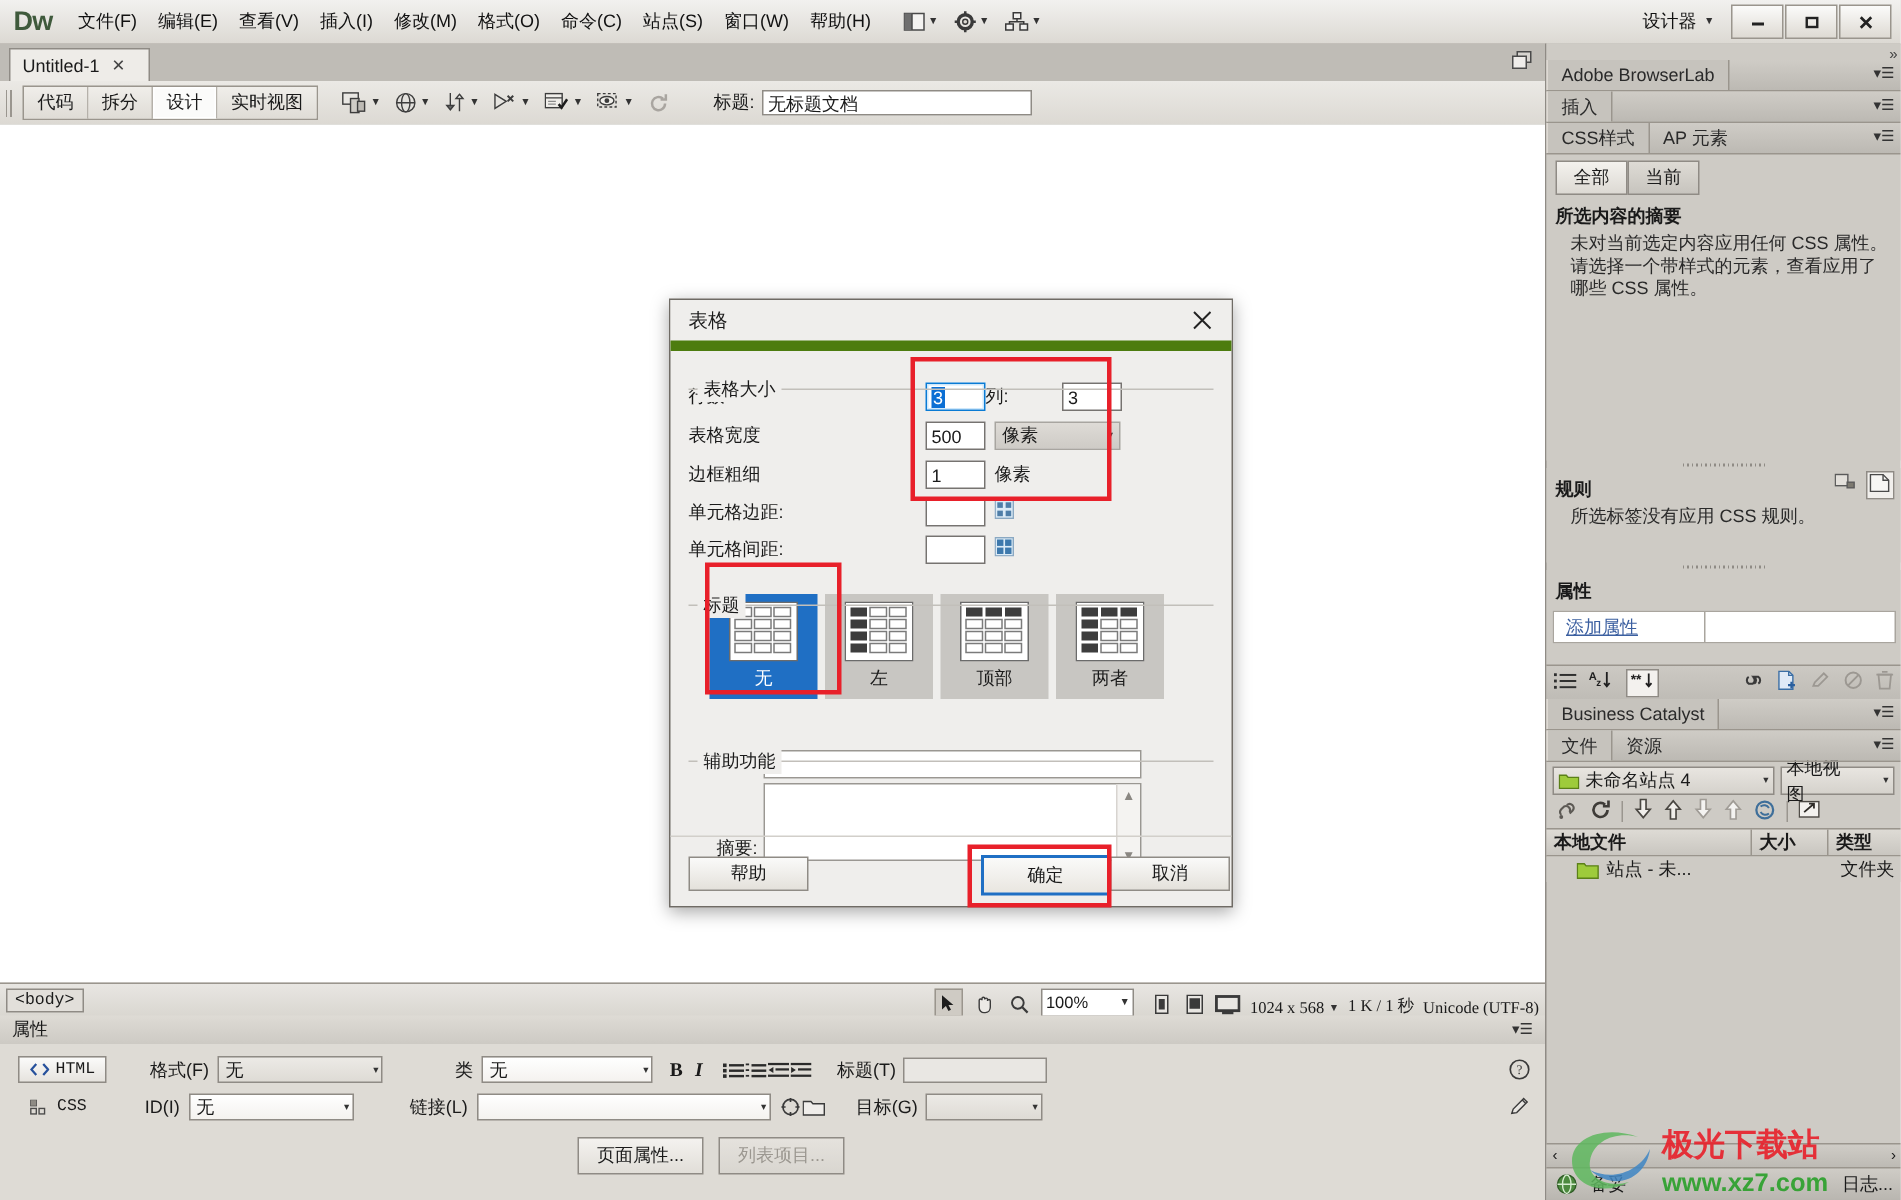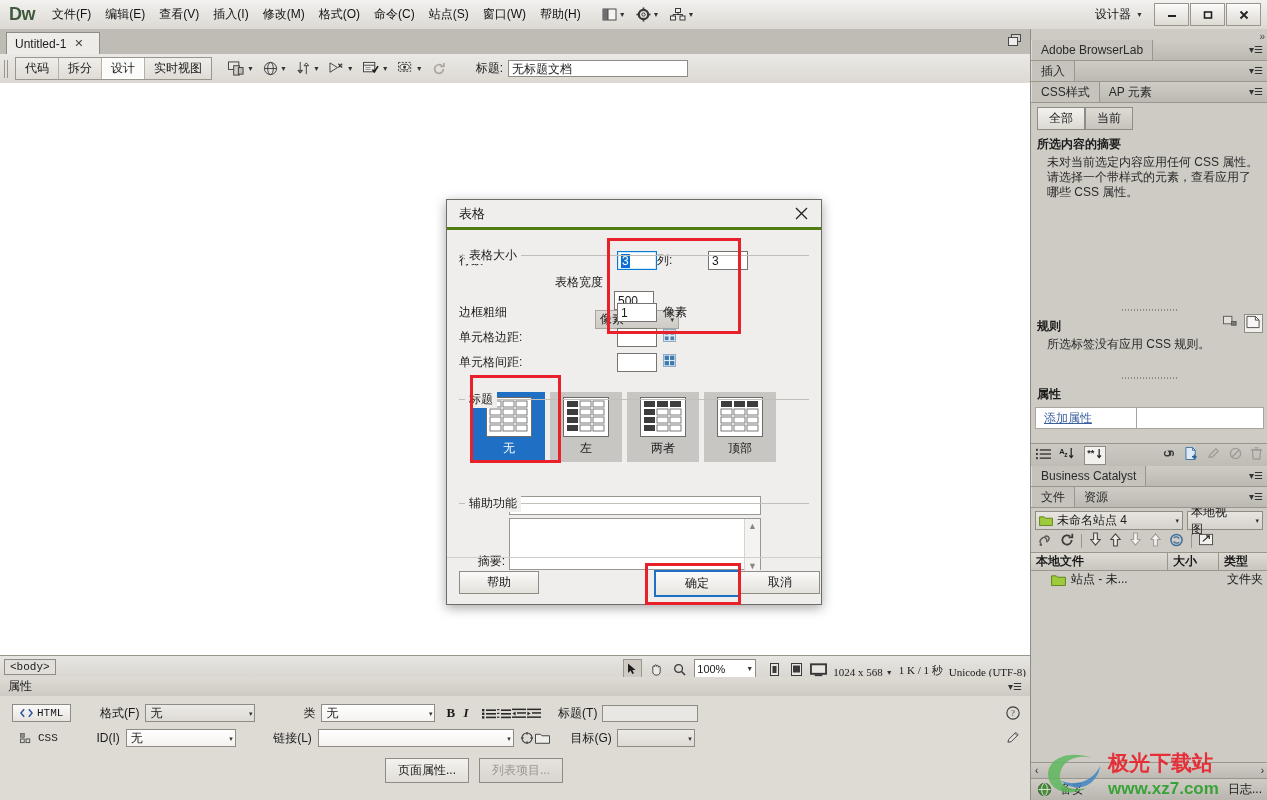--- a/index.html
+++ b/index.html
@@ -197,21 +197,21 @@
   .filerow{display:flex;align-items:center;height:17px;font-size:12px;background:#cecbc5;}
 
   
   .modal{
     position:absolute;left:446px;top:199px;width:374px;height:404px;
     background:#efeeec;border:1px solid #6f6b65;
     box-shadow:0 3px 11px rgba(0,0,0,.35);
   }
   .modal-title{
     height:27px;background:#efeeec;display:flex;align-items:center;
-    padding-left:12px;font-size:13px;border-bottom:3px solid #4d7c0f;
+    padding-left:12px;font-size:13px;border-bottom:7px solid #4d7c0f;
   }
   .modal-close{
     position:absolute;right:0;top:0;width:40px;height:27px;
     display:flex;align-items:center;justify-content:center;
     font-size:15px;color:#222;cursor:pointer;
   }
   .grp{position:relative;margin:6px 12px 0 12px;}
   .grp-legend{
     position:absolute;left:6px;top:-1px;background:#efeeec;padding:0 4px;
     font-size:12px;z-index:2;
@@ -878,21 +878,21 @@
 
       <div class="field-row" style="margin-top:18px;">
         <div class="f-lbl" style="width:152px;padding-right:6px;">行数</div>
         <div class="f-in sel blue" style="width:40px;">
           <span>3</span>
         </div>
         <div class="f-lbl" style="width:46px;padding-right:5px;">列:</div>
         <div class="f-in" style="width:40px;">3</div>
       </div>
 
-      <div class="field-row" style="margin-top:2px;flex-direction:column;">
+      <div class="field-row" style="margin-top:2px;">
         <div class="f-lbl" style="width:152px;padding-right:6px;">表格宽度</div>
         <div class="f-in" style="width:40px;">500</div>
         <div class="f-sel" style="width:84px;margin-left:6px;">
           <span>像素</span>
           <span class="carat">▾</span>
         </div>
       </div>
 
       <div class="field-row" style="margin-top:2px;">
         <div class="f-lbl" style="width:152px;padding-right:6px;">边框粗细</div>
@@ -973,59 +973,59 @@
               <rect x="4" y="20" width="11" height="6"></rect>
                 <rect x="4" y="28" width="11" height="6"></rect>
             </g>
             </svg>
           <span>左</span>
         </div>
         <div class="hdrbtn">
           <svg width="46" height="40" viewBox="0 0 46 40">
             <rect x="0.5" y="0.5" width="45" height="39" fill="#ffffff" stroke="#6b6b6b"></rect>
             <g fill="none" stroke="#7b7b7b">
-              <rect x="17" y="12" width="11" height="6"></rect>
-                <rect x="30" y="12" width="11" height="6"></rect>
-              <rect x="17" y="20" width="11" height="6"></rect>
-                <rect x="30" y="20" width="11" height="6"></rect>
-              <rect x="17" y="28" width="11" height="6"></rect>
-                <rect x="30" y="28" width="11" height="6"></rect>
-            </g>
-            <g fill="#3d3d3d">
-              <rect x="4" y="4" width="11" height="6"></rect>
-                <rect x="17" y="4" width="11" height="6"></rect>
-                <rect x="30" y="4" width="11" height="6"></rect>
-              <rect x="4" y="12" width="11" height="6"></rect>
-                <rect x="4" y="20" width="11" height="6"></rect>
-                <rect x="4" y="28" width="11" height="6"></rect>
-            </g>
-            </svg>
-          <span>两者</span>
-        </div>
-        <div class="hdrbtn">
-          <svg width="46" height="40" viewBox="0 0 46 40">
-            <rect x="0.5" y="0.5" width="45" height="39" fill="#ffffff" stroke="#6b6b6b"></rect>
-            <g fill="none" stroke="#7b7b7b">
               <rect x="4" y="12" width="11" height="6"></rect>
                 <rect x="17" y="12" width="11" height="6"></rect>
                 <rect x="30" y="12" width="11" height="6"></rect>
               <rect x="4" y="20" width="11" height="6"></rect>
                 <rect x="17" y="20" width="11" height="6"></rect>
                 <rect x="30" y="20" width="11" height="6"></rect>
               <rect x="4" y="28" width="11" height="6"></rect>
                 <rect x="17" y="28" width="11" height="6"></rect>
                 <rect x="30" y="28" width="11" height="6"></rect>
             </g>
             <g fill="#3d3d3d">
               <rect x="4" y="4" width="11" height="6"></rect>
                 <rect x="17" y="4" width="11" height="6"></rect>
                 <rect x="30" y="4" width="11" height="6"></rect>
             </g>
             </svg>
           <span>顶部</span>
+        </div>
+        <div class="hdrbtn">
+          <svg width="46" height="40" viewBox="0 0 46 40">
+            <rect x="0.5" y="0.5" width="45" height="39" fill="#ffffff" stroke="#6b6b6b"></rect>
+            <g fill="none" stroke="#7b7b7b">
+              <rect x="17" y="12" width="11" height="6"></rect>
+                <rect x="30" y="12" width="11" height="6"></rect>
+              <rect x="17" y="20" width="11" height="6"></rect>
+                <rect x="30" y="20" width="11" height="6"></rect>
+              <rect x="17" y="28" width="11" height="6"></rect>
+                <rect x="30" y="28" width="11" height="6"></rect>
+            </g>
+            <g fill="#3d3d3d">
+              <rect x="4" y="4" width="11" height="6"></rect>
+                <rect x="17" y="4" width="11" height="6"></rect>
+                <rect x="30" y="4" width="11" height="6"></rect>
+              <rect x="4" y="12" width="11" height="6"></rect>
+                <rect x="4" y="20" width="11" height="6"></rect>
+                <rect x="4" y="28" width="11" height="6"></rect>
+            </g>
+            </svg>
+          <span>两者</span>
         </div>
       </div>
     </div>
 
     <div class="grp" style="height:110px;margin-top:10px;">
       <div class="grp-line"></div>
       <div class="grp-legend">辅助功能</div>
 
       <div class="acc-row" style="margin-top:16px;">
         <div class="acc-lbl">标题:</div>

